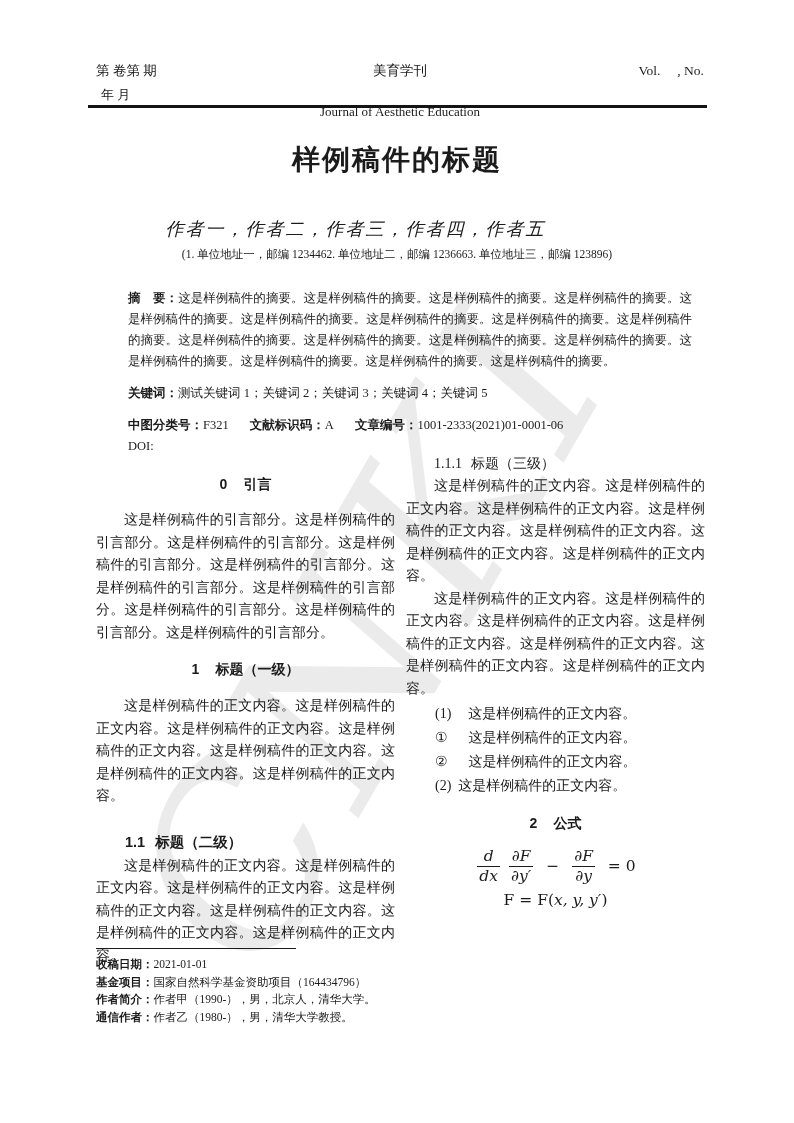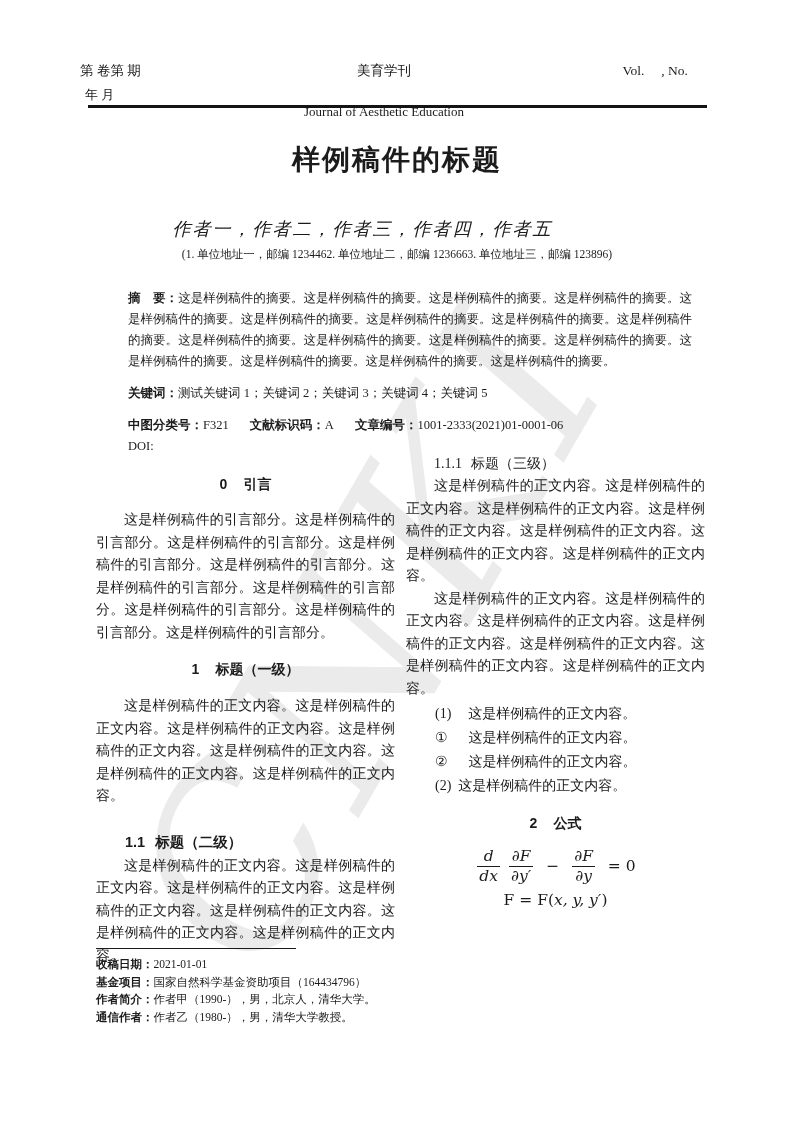--- a/index.html
+++ b/index.html
@@ -6,34 +6,34 @@
   .page{position:relative;width:794px;height:1123px;background:#fff;overflow:hidden;
         font-family:"Liberation Serif","DejaVu Serif",serif;color:#1b1b1b;}
 
   
   .watermark{position:absolute;left:295px;top:765px;z-index:0;
              font-family:"DejaVu Serif",serif;font-style:italic;
              font-size:235px;line-height:1;letter-spacing:14px;color:#ebebeb;
              transform:rotate(-60deg);transform-origin:left bottom;}
 
   
-  .hdr-row{position:absolute;left:80px;width:608px;display:flex;font-size:13.5px;z-index:1;}
+  .hdr-row{position:absolute;left:96px;width:608px;display:flex;font-size:13.5px;z-index:1;}
   .hdr-row .l{flex:1;text-align:left;}
   .hdr-row .c{flex:1.2;text-align:center;}
   .hdr-row .r{flex:1;text-align:right;}
   .hdr1{top:62px;}
   .hdr2{top:86px;font-size:13px;flex-direction:column;}
   .hdr2 .l{padding-left:5px;}
   .hdr-rule{position:absolute;left:88px;top:105px;width:619px;height:3px;background:#141414;z-index:1;}
 
   
   .title{position:absolute;left:0;width:794px;top:141px;text-align:center;z-index:1;
          font-family:"Liberation Sans","DejaVu Sans",sans-serif;font-weight:bold;
          font-size:28px;letter-spacing:2px;}
-  .authors{position:absolute;left:8px;width:709px;top:217px;text-align:center;z-index:1;
+  .authors{position:absolute;left:1px;width:709px;top:217px;text-align:center;z-index:1;
            font-size:18px;font-style:italic;letter-spacing:2px;}
   .affil{position:absolute;left:0;width:794px;top:247px;text-align:center;z-index:1;font-size:11.5px;}
 
   .front{position:absolute;left:128px;width:564px;top:288px;z-index:1;font-size:12.5px;line-height:21px;}
   .front .blabel{font-family:"Liberation Sans","DejaVu Sans",sans-serif;font-weight:bold;}
   .abstract{text-align:justify;}
   .kwline{margin-top:11px;}
   .metaline{margin-top:11px;}
   .metaline .grp{margin-right:18px;}
   .doiline{margin-top:0;}

